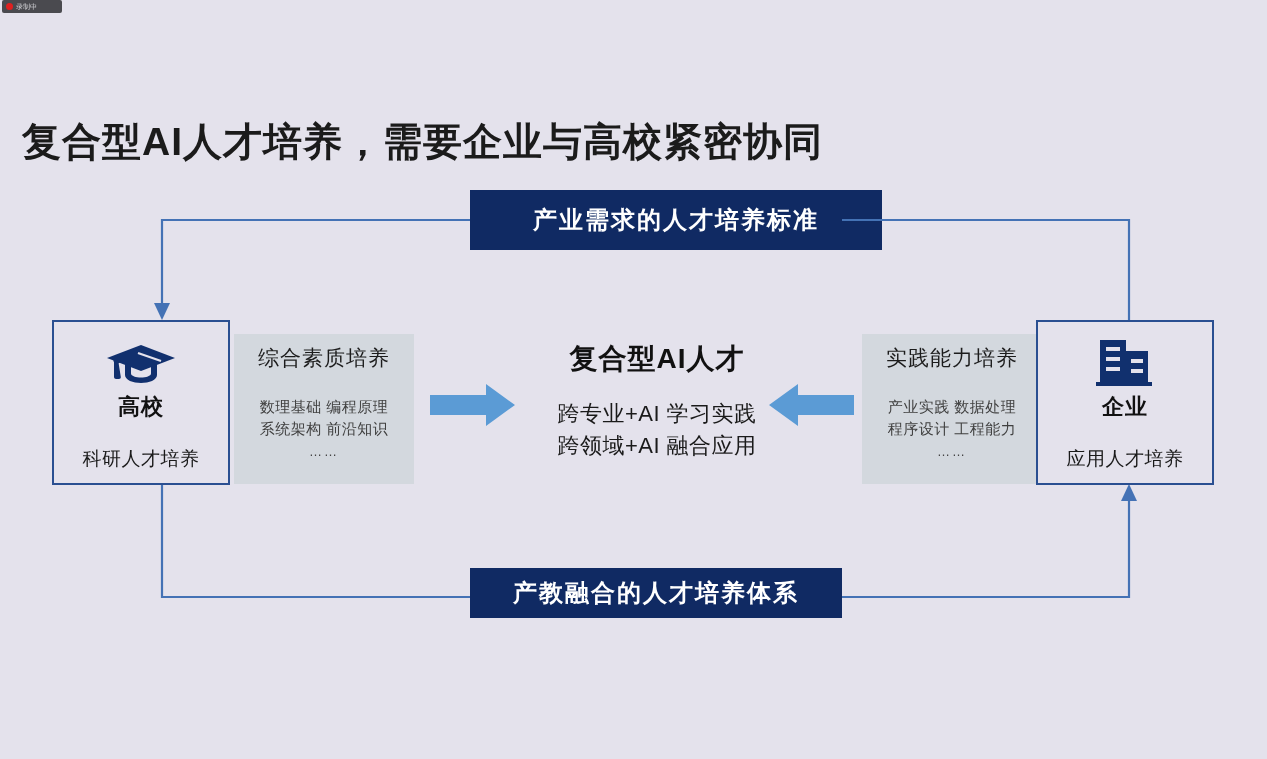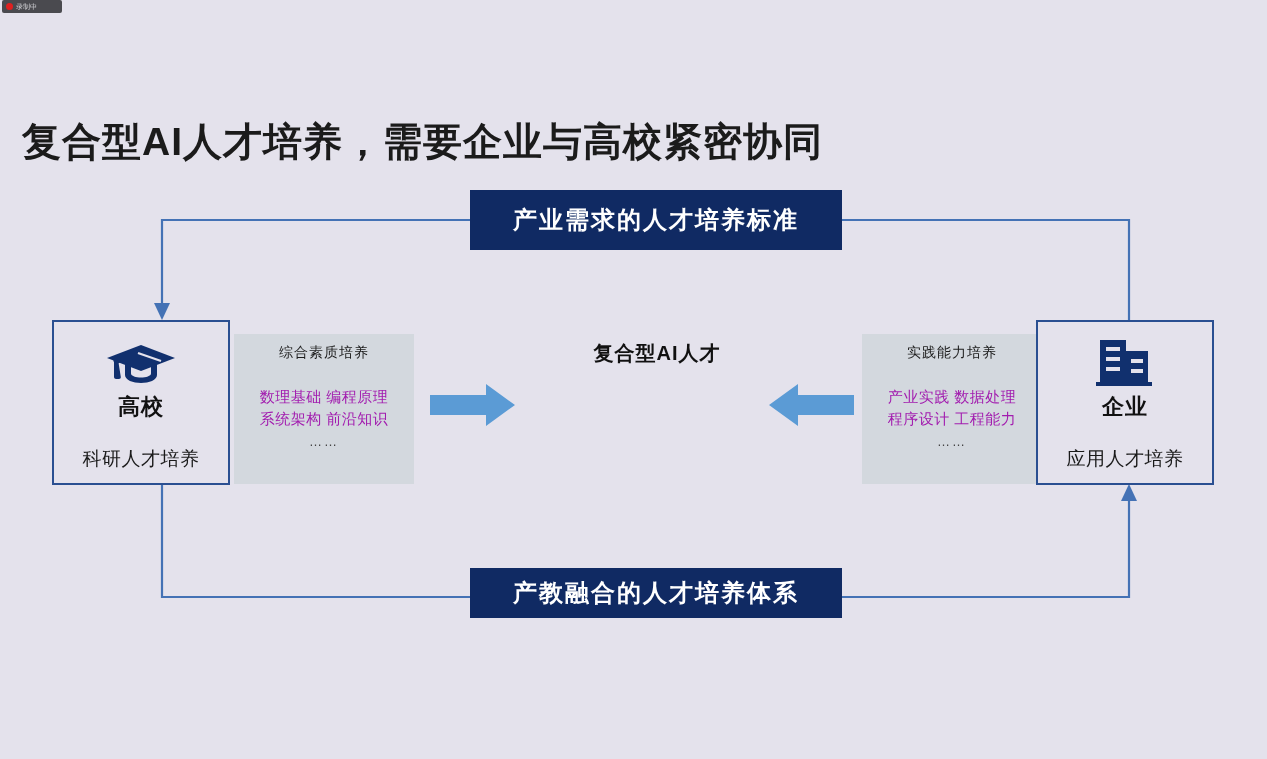--- a/index.html
+++ b/index.html
@@ -31,21 +31,21 @@
     letter-spacing:1px;white-space:nowrap;margin-top:37px;
   }
 
   
   .banner{
     position:absolute;background:#102a63;
     display:flex;align-items:center;justify-content:center;
     color:#ffffff;font-weight:bold;font-size:24px;letter-spacing:2px;
     box-sizing:border-box;
   }
-  #banner-top{left:470px;top:190px;width:372px;height:60px;}
+  #banner-top{left:470px;top:190px;width:412px;height:60px;}
   #banner-bottom{left:470px;top:568px;width:372px;height:50px;}
 
   
   .side-box{
     position:absolute;top:320px;width:178px;height:165px;
     background:#e4e2ec;border:2.5px solid #2a4f91;
     box-sizing:border-box;
     display:flex;flex-direction:column;align-items:center;
     z-index:6;
   }
@@ -57,30 +57,30 @@
 
   
   .gray-panel{
     position:absolute;top:334px;width:180px;height:150px;
     background:#d3d8de;box-sizing:border-box;
     display:flex;flex-direction:column;align-items:center;
     z-index:4;
   }
   #panel-left{left:234px;}
   #panel-right{left:862px;}
-  .panel-head{margin-top:10px;font-size:14px;color:#1c1c1c;letter-spacing:1px;white-space:nowrap;}
-  .panel-lines{margin-top:24px;text-align:center;font-size:15px;color:#a21caf;line-height:1.45;letter-spacing:0.5px;white-space:nowrap;}
+  .panel-head{margin-top:10px;font-size:21px;color:#1c1c1c;letter-spacing:1px;white-space:nowrap;}
+  .panel-lines{margin-top:24px;text-align:center;font-size:15px;color:#404040;line-height:1.45;letter-spacing:0.5px;white-space:nowrap;}
   .panel-dots{margin-top:4px;font-size:13px;color:#444;letter-spacing:2px;}
 
   
   #center-block{
     position:absolute;left:512px;top:340px;width:290px;
     display:flex;flex-direction:column;align-items:center;
   }
-  .center-title{font-size:20px;font-weight:bold;color:#111;letter-spacing:1px;white-space:nowrap;}
+  .center-title{font-size:28px;font-weight:bold;color:#111;letter-spacing:1px;white-space:nowrap;}
   .center-lines{margin-top:20px;text-align:center;font-size:22px;color:#1a1a1a;line-height:1.45;letter-spacing:0.5px;white-space:nowrap;}
 
   
   .flat-arrow{position:absolute;z-index:5;}
   #arrow-right{left:430px;top:382px;}
   #arrow-left{left:768px;top:382px;}
 
   
   #connectors{position:absolute;left:0;top:0;width:1267px;height:759px;z-index:3;pointer-events:none;}
 </style>
@@ -159,20 +159,22 @@
         <rect x="37" y="31" width="12" height="4" fill="#e4e2ec"></rect>
       </svg>
     </div>
     <div class="box-title">企业</div>
     <div class="box-sub">应用人才培养</div>
   </div>
 
   <div id="center-block">
     <div class="center-title">复合型AI人才</div>
     <div class="center-lines">
+      <div>跨专业+AI 学习实践</div>
+      <div>跨领域+AI 融合应用</div>
     </div>
   </div>
 
   <svg class="flat-arrow" id="arrow-right" width="86" height="46" viewBox="0 0 86 46">
     <polygon points="0,13 56,13 56,2 85,23 56,44 56,33 0,33" fill="#5b9bd5"></polygon>
   </svg>
 
   <svg class="flat-arrow" id="arrow-left" width="86" height="46" viewBox="0 0 86 46">
     <polygon points="86,13 30,13 30,2 1,23 30,44 30,33 86,33" fill="#5b9bd5"></polygon>
   </svg>

